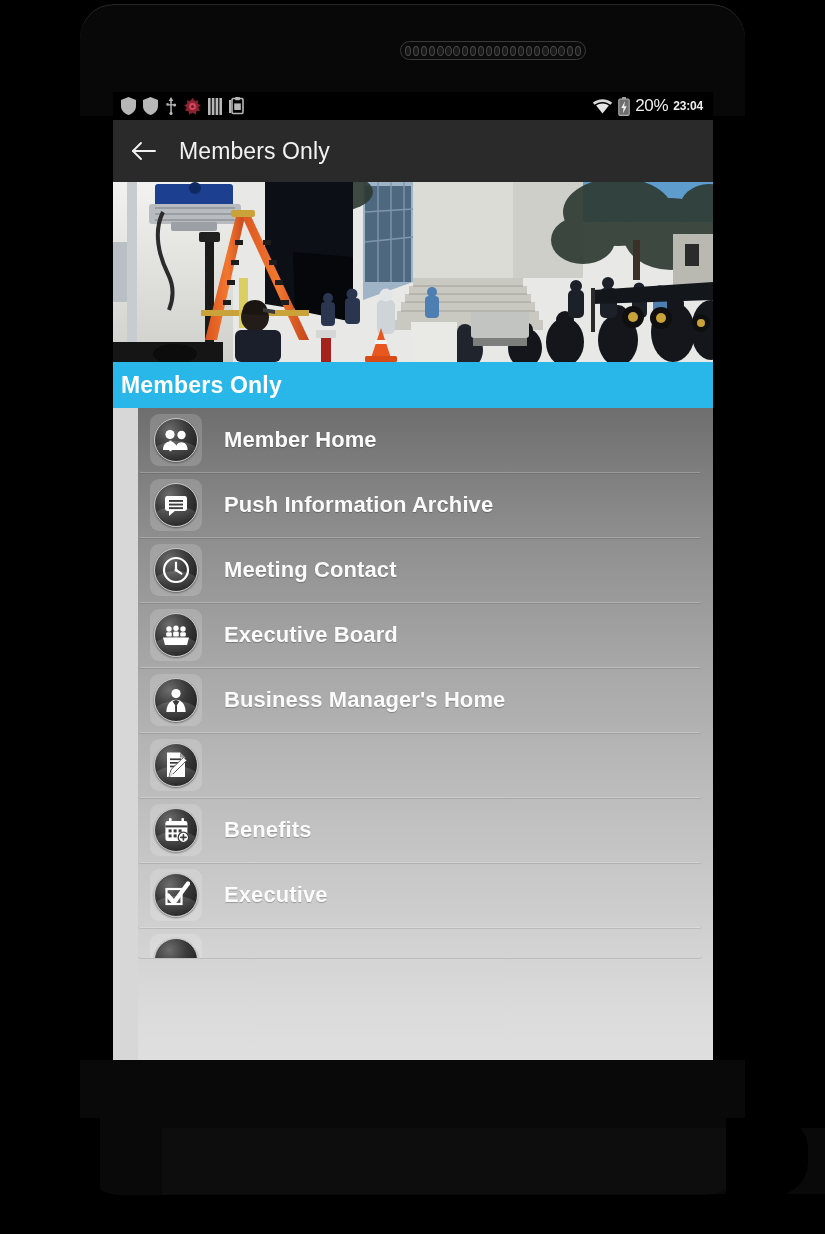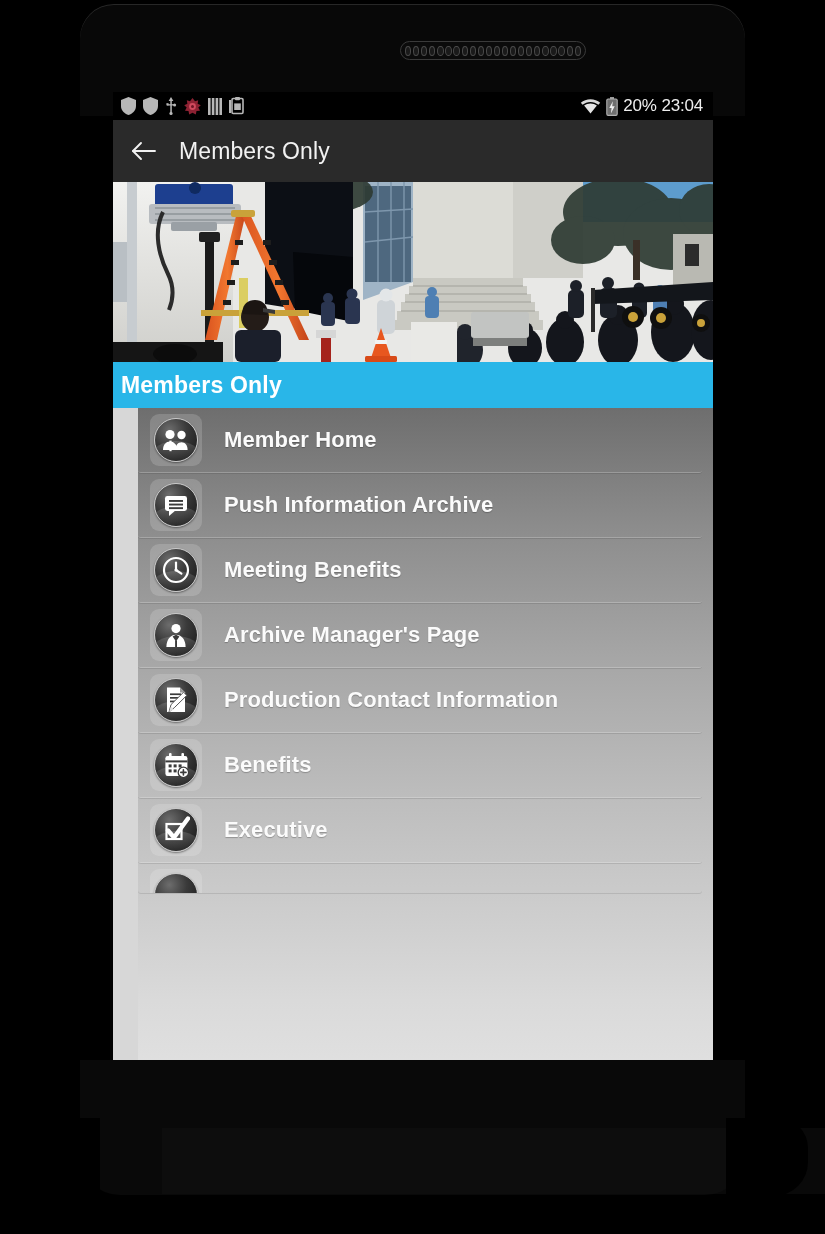--- a/index.html
+++ b/index.html
@@ -82,21 +82,21 @@
     display:flex; align-items:center;
     padding:0 10px 0 8px;
     color:#cfcfcf;
   }
   #status-left{ display:flex; align-items:center; gap:7px; flex:1; }
   #status-right{ display:flex; align-items:center; gap:5px; }
   #status-right .pct{
     font-size:17px; color:#eee; letter-spacing:-.3px; font-weight:400;
   }
   #status-right .clock{
-    font-size:17px; color:#eee; letter-spacing:-.2px; font-weight:400;
+    font-size:12px; color:#eee; letter-spacing:-.2px; font-weight:700;
   }
   .sicon{ display:block; }
 
   
   #action-bar{
     height:62px; background:#2a2a2a;
     display:flex; align-items:center; padding-left:18px; gap:22px;
   }
   #action-bar .title{
     color:#f2f2f2; font-size:23px; font-weight:400; letter-spacing:.1px;
@@ -514,40 +514,58 @@
             <svg width="28" height="28" viewBox="0 0 28 28">
               <circle cx="14" cy="14" r="12" fill="none" stroke="#fff" stroke-width="2.2"></circle>
               <g stroke="#fff" stroke-width="2.2" stroke-linecap="round">
                 <line x1="14" y1="14" x2="14" y2="6.6"></line>
                 <line x1="14" y1="14" x2="19.4" y2="17.6"></line>
               </g>
               <circle cx="14" cy="14" r="1.6" fill="#fff"></circle>
             </svg>
           </span>
         </span>
-        <span class="row-label">Meeting Benefits</span>
-      </div>
-
+        <span class="row-label">Meeting Contact</span>
+      </div>
+
+      <div class="list-row">
+        <span class="icon-plate">
+          <span class="badge">
+            <svg width="28" height="24" viewBox="0 0 28 24">
+              <g fill="#fff">
+                <circle cx="7" cy="6" r="2.7"></circle>
+                  <circle cx="14" cy="5.2" r="2.7"></circle>
+                  <circle cx="21" cy="6" r="2.7"></circle>
+                <rect x="4.2" y="9.2" width="5.6" height="4.4" rx="1.4"></rect>
+                <rect x="11.2" y="8.4" width="5.6" height="5.2" rx="1.4"></rect>
+                <rect x="18.2" y="9.2" width="5.6" height="4.4" rx="1.4"></rect>
+                <polygon points="1,14.4 27,14.4 25,22 3,22"></polygon>
+              </g>
+            </svg>
+          </span>
+        </span>
+        <span class="row-label">Executive Board</span>
+      </div>
 
       <div class="list-row">
         <span class="icon-plate">
           <span class="badge">
             <svg width="26" height="26" viewBox="0 0 26 26">
               <g fill="#fff">
                 <circle cx="13" cy="6.6" r="4.6"></circle>
                 <path d="M3.4 25 C3.4 17.6 7.6 12.8 13 12.8 C18.4 12.8 22.6 17.6 22.6 25 Z"></path>
               </g>
               <g fill="#3a3a3a">
                 <polygon points="13,12.8 9.6,14.4 13,19.6 16.4,14.4"></polygon>
                 <rect x="12.1" y="18.4" width="1.9" height="6.6"></rect>
               </g>
             </svg>
           </span>
         </span>
-        <span class="row-label">Archive Manager's Page</span>
+        <span class="row-label">Business Manager's Home</span>
       </div>
 
       <div class="list-row">
         <span class="icon-plate">
           <span class="badge">
             <svg width="26" height="28" viewBox="0 0 26 28">
               <g fill="#fff">
                 <path d="M4 1.6 H17 L22 6.6 V26 H4 Z"></path>
               </g>
               <polygon points="17,1.6 22,6.6 17,6.6" fill="#9a9a9a"></polygon>
@@ -556,21 +574,20 @@
                 <rect x="7" y="11" width="11" height="1.7"></rect>
                 <rect x="7" y="14.6" width="8" height="1.7"></rect>
               </g>
               <g>
                 <polygon points="6,26 8,18.6 20.6,6.2 23.8,9.4 11.2,21.8" fill="#fff" stroke="#555" stroke-width="1"></polygon>
                 <polygon points="6,26 8,20.6 10.8,23.4" fill="#e0e0e0"></polygon>
               </g>
             </svg>
           </span>
         </span>
-        <span class="row-label">Production Contact Information</span>
       </div>
 
       <div class="list-row">
         <span class="icon-plate">
           <span class="badge">
             <svg width="27" height="27" viewBox="0 0 27 27">
               <g fill="#fff">
                 <rect x="2.4" y="4" width="22" height="20" rx="2.2"></rect>
                 <rect x="6" y="1" width="2.6" height="5" rx="1.1"></rect>
                 <rect x="18.4" y="1" width="2.6" height="5" rx="1.1"></rect>

